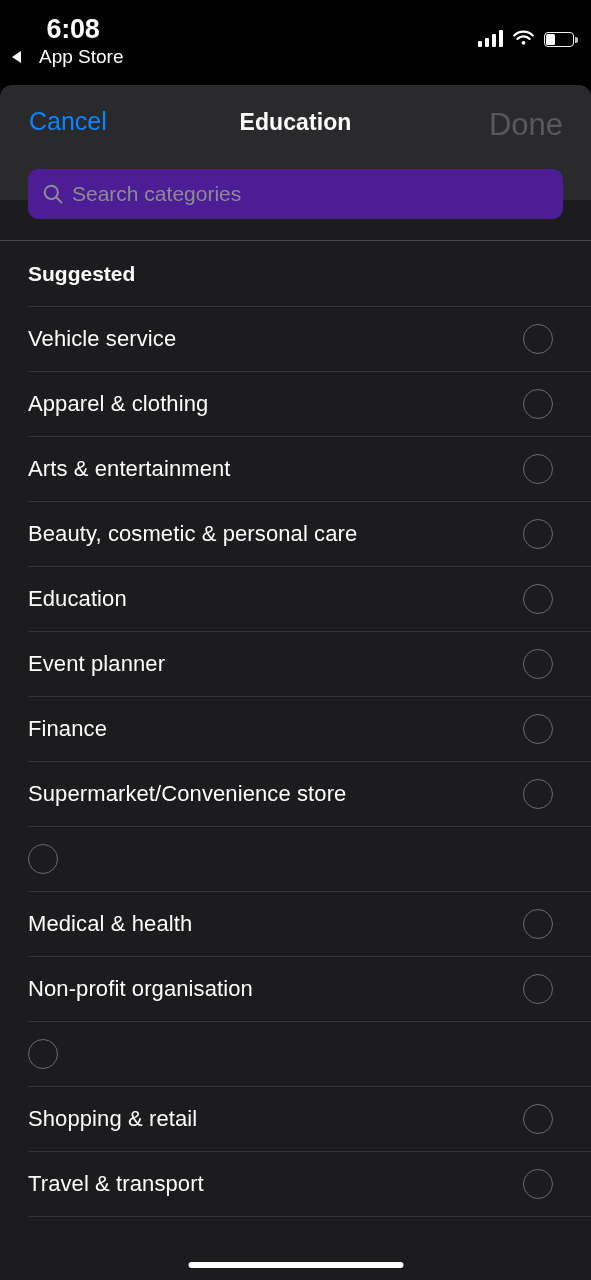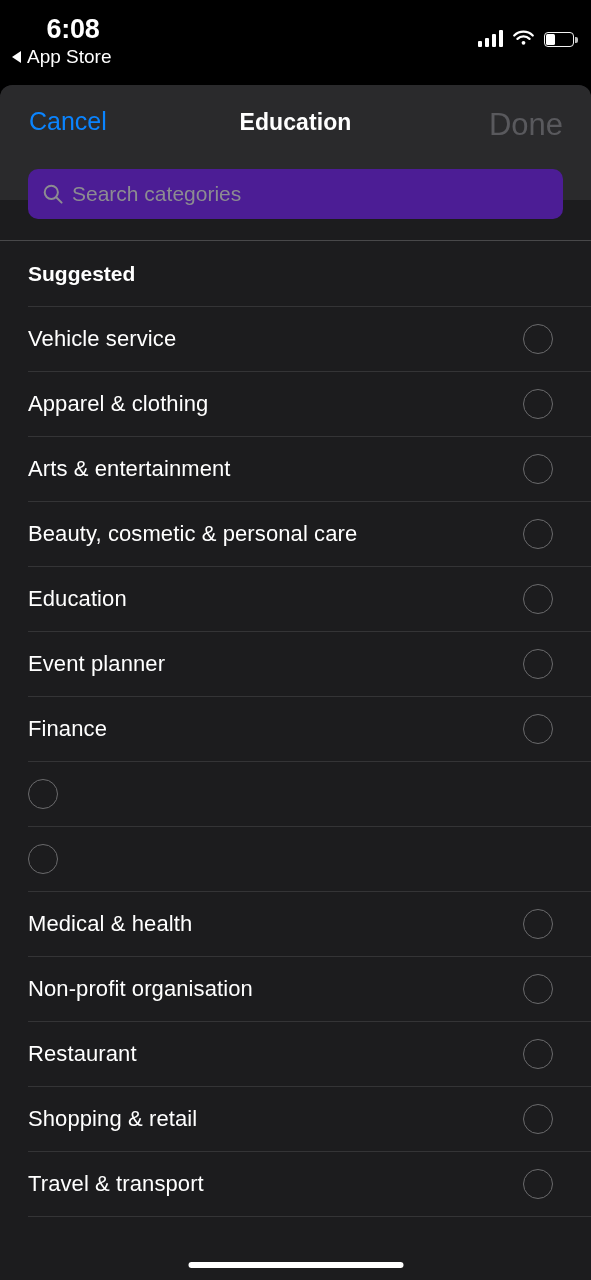--- a/index.html
+++ b/index.html
@@ -16,21 +16,21 @@
   #status-bar {
     position:absolute; top:0; left:0; width:591px; height:69px;
     background:#000; color:#fff;
   }
   #status-time {
     position:absolute; left:0; top:14px; width:146px;
     text-align:center; font-size:27px; font-weight:bold; letter-spacing:-0.3px;
   }
   #back-link {
     position:absolute; left:12px; top:46px;
-    font-size:19px; color:#fff; display:flex; align-items:center; gap:6px;
+    font-size:19px; color:#fff; display:flex; align-items:center; gap:18px;
   }
   .back-tri {
     width:0; height:0; border-top:6px solid transparent;
     border-bottom:6px solid transparent; border-right:9px solid #fff;
     display:inline-block;
   }
   #status-icons {
     position:absolute; right:17px; top:25px;
     display:flex; align-items:flex-end; gap:9px; height:22px;
   }
@@ -204,35 +204,35 @@
           </div>
           <div class="row">
             <span class="row-label">Event planner</span>
             <span class="radio"></span>
           </div>
           <div class="row">
             <span class="row-label">Finance</span>
             <span class="radio"></span>
           </div>
           <div class="row">
+            <span class="row-label">Supermarket/Convenience store</span>
             <span class="radio"></span>
           </div>
           <div class="row">
             <span class="radio"></span>
           </div>
           <div class="row">
             <span class="row-label">Medical &amp; health</span>
             <span class="radio"></span>
           </div>
           <div class="row">
             <span class="row-label">Non-profit organisation</span>
             <span class="radio"></span>
           </div>
           <div class="row">
-            <span class="row-label">Restaurant</span>
             <span class="radio"></span>
           </div>
           <div class="row">
             <span class="row-label">Shopping &amp; retail</span>
             <span class="radio"></span>
           </div>
           <div class="row">
             <span class="row-label">Travel &amp; transport</span>
             <span class="radio"></span>
           </div>

